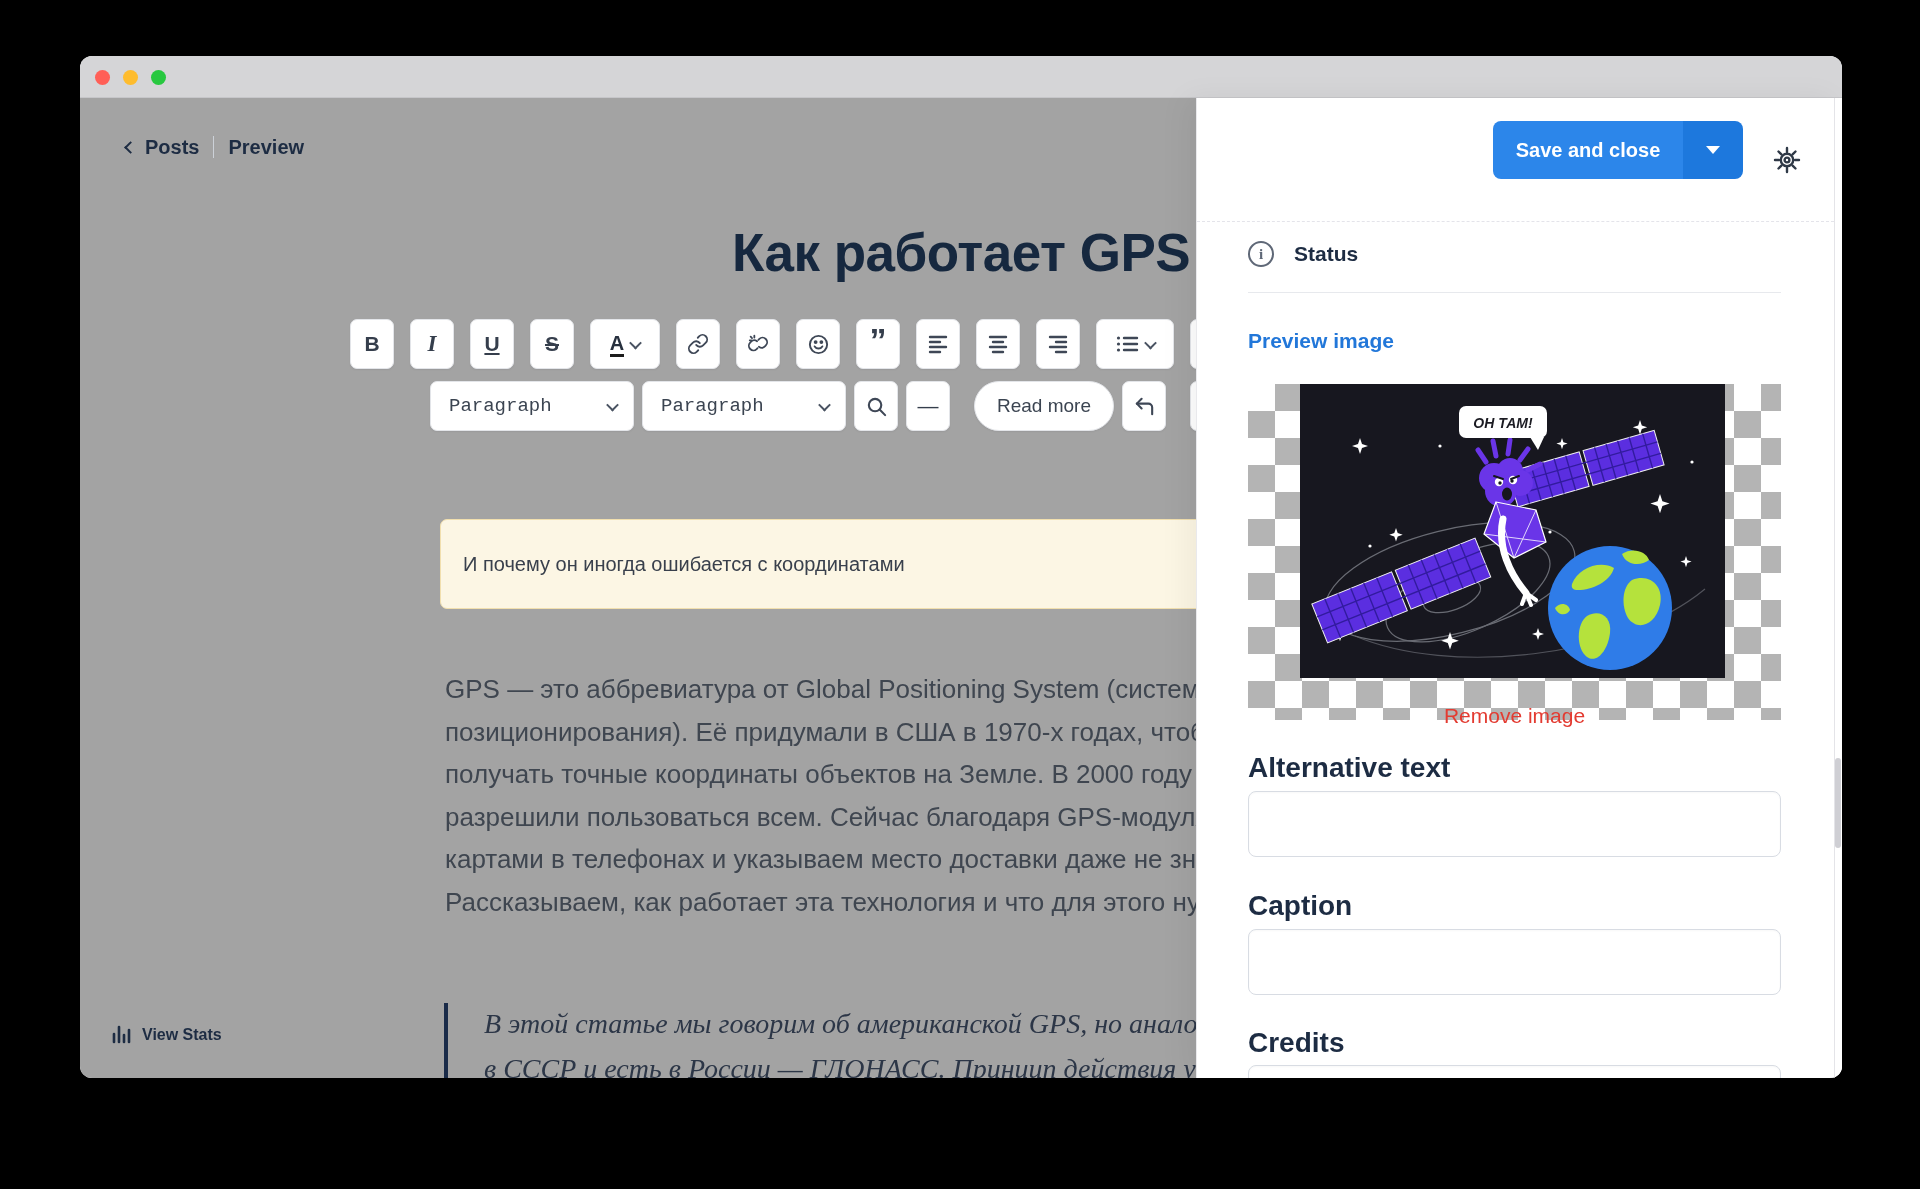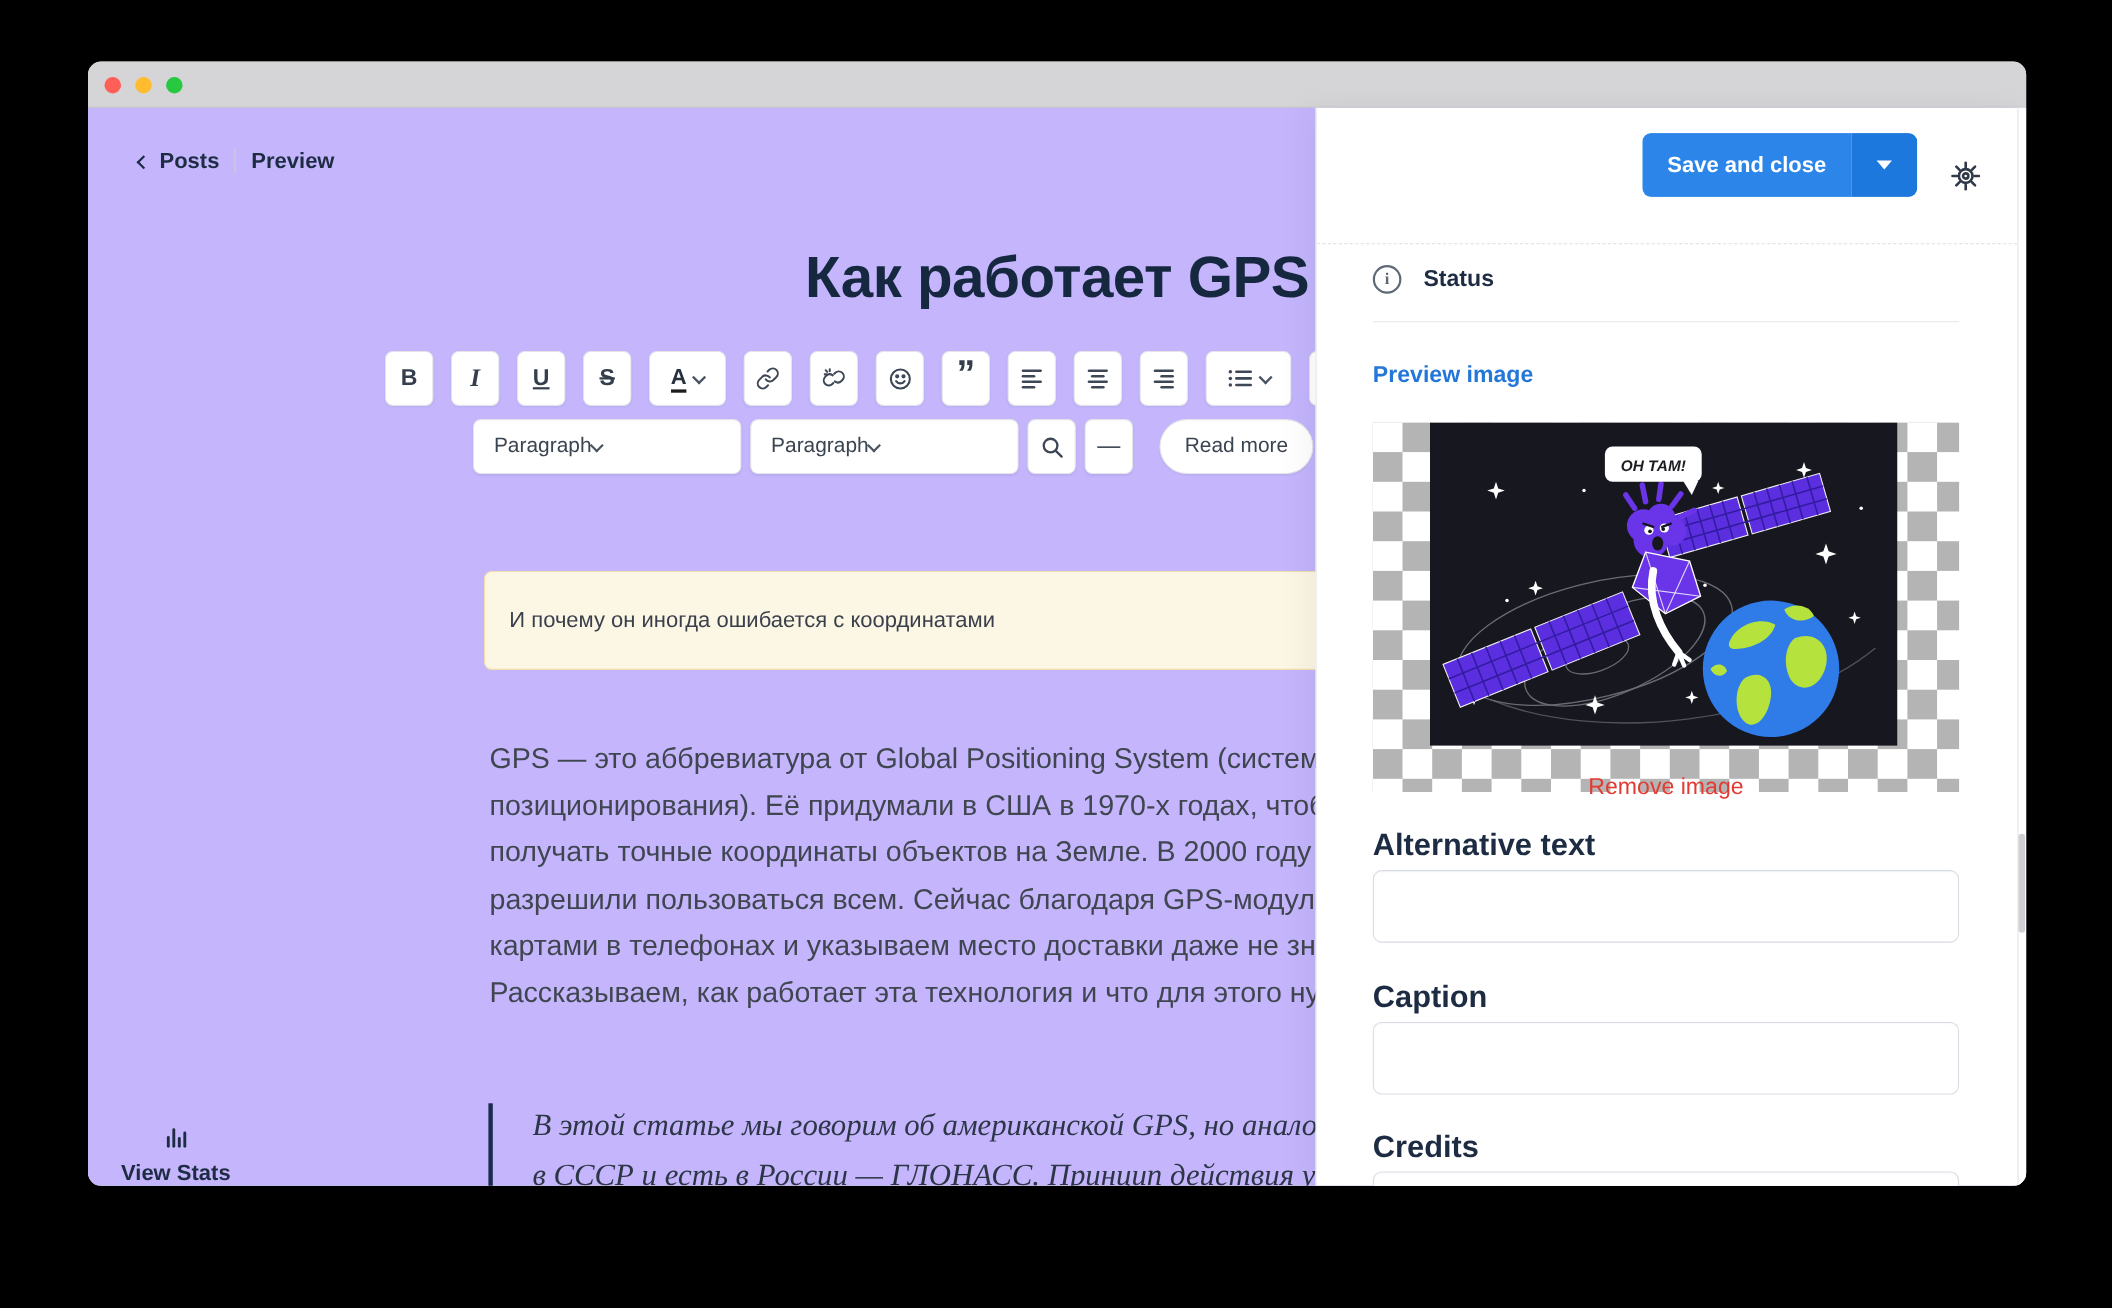--- a/index.html
+++ b/index.html
@@ -8,21 +8,21 @@
   .stage { position:relative; width:1920px; height:1189px; background:#000; overflow:hidden; }
 
   .window { position:absolute; left:80px; top:56px; width:1762px; height:1022px;
             background:#fff; border-radius:12px; overflow:hidden;
             box-shadow:0 10px 40px rgba(0,0,0,.5); }
 
   .titlebar { position:absolute; left:0; top:0; right:0; height:42px; background:#d5d5d7;
               border-bottom:1px solid #c6c6c9; }
   .tl { position:absolute; top:14px; width:15px; height:15px; border-radius:50%; }
 
-  .content { position:absolute; left:0; top:42px; right:0; bottom:0; background:#c4b5fd; }
+  .content { position:absolute; left:0; top:42px; right:0; bottom:0; background:#a3a3a3; }
 
   
   .main { position:absolute; inset:0; z-index:1; }
 
   .topnav { position:absolute; left:46px; top:36px; height:26px; display:flex; align-items:center; gap:14px;
             color:#1d2c43; font-size:20px; font-weight:700; }
   .chev-left { width:9px; height:9px; border-left:2.5px solid #1d2c43; border-bottom:2.5px solid #1d2c43;
                transform:rotate(45deg); margin-right:2px; }
   .pipe { width:1px; height:22px; background:#ccd1d8; }
   .preview-lbl { font-weight:700; }
@@ -38,23 +38,23 @@
           box-shadow:0 1px 2px rgba(16,24,40,.06); color:#3b4451; cursor:pointer; flex:none; }
   .tbtn.w70 { width:70px; } .tbtn.w78 { width:78px; }
   .glyph { font-size:21px; font-weight:700; color:#353e4c; }
   .glyph.it { font-family:"Liberation Serif", serif; font-style:italic; font-weight:600; font-size:23px; }
   .glyph.un { text-decoration:underline; }
   .glyph.st { text-decoration:line-through; font-weight:600; }
   .glyph.quote { font-size:34px; line-height:10px; height:18px; }
   .colorA { font-size:20px; font-weight:700; color:#27303e; border-bottom:3px solid #1c1c1c; line-height:22px; }
   .chev-down { width:9px; height:9px; border-right:2px solid #4a5362; border-bottom:2px solid #4a5362;
                transform:rotate(45deg) translate(-1px,-1px); }
-  .drop { width:244px; height:50px; background:#fff; border:1px solid #e3e5e9; border-radius:7px;
-          display:flex; align-items:center; padding:0 16px 0 18px;
-          box-shadow:0 1px 2px rgba(16,24,40,.06); cursor:pointer; flex:none; }
+  .drop { width:204px; height:50px; background:#fff; border:1px solid #e3e5e9; border-radius:7px;
+          display:flex; align-items:center; justify-content:space-between; padding:0 16px 0 18px;
+          box-shadow:0 1px 2px rgba(16,24,40,.06); cursor:pointer; flex:none;font-family:Liberation Mono, monospace; }
   .drop span { font-size:19px; color:#3b4451; }
   .txtbtn { width:140px;border-radius:25px; } .txtbtn span { font-size:19px; font-weight:400; color:#3b4451; }
   .gap-lg { margin-left:16px; }
   .icon { display:block; }
 
   .callout { position:absolute; left:360px; top:421px; width:1044px; height:90px;
              background:#fcf6e4; border:1px solid #f1dfae; border-radius:7px;
              display:flex; align-items:center; padding:0 22px; }
   .callout div { font-size:20px; color:#39404c; }
 
@@ -63,21 +63,21 @@
   .bodytext div { white-space:nowrap; }
 
   .blockquote { position:absolute; left:364px; top:903px; }
   .bq-bar { position:absolute; left:0; top:2px; width:4px; height:200px; background:#1a2b49; }
   .bq-lines { position:absolute; left:40px; top:0; width:1300px;
               font-family:"Liberation Serif", serif; font-style:italic; font-size:28px;
               line-height:45px; color:#2c3647; }
   .bq-lines div { white-space:nowrap; }
 
   .viewstats { position:absolute; left:30px; top:926px; display:flex; align-items:center; gap:10px;
-               color:#1d2c43; font-size:20px; font-weight:600; cursor:pointer;flex-direction:column; }
+               color:#1d2c43; font-size:16px; font-weight:600; cursor:pointer; }
 
   
   .sidebar { position:absolute; left:1116px; top:0; bottom:0; width:646px; background:#fff; z-index:10;
              border-left:1px solid #e9e9ec; box-shadow:-10px 0 28px rgba(0,0,0,.05); }
   .save-wrap { position:absolute; left:296px; top:23px; width:250px; height:58px; border-radius:8px;
                overflow:hidden; display:flex; cursor:pointer; }
   .save-main { width:190px; background:#2c86ea; color:#fff; font-size:20px; font-weight:700;
                display:flex; align-items:center; justify-content:center; }
   .save-arrow { width:60px; background:#1d78dd; display:flex; align-items:center; justify-content:center; }
   .tri-down { width:0; height:0; border-left:7px solid transparent; border-right:7px solid transparent;

